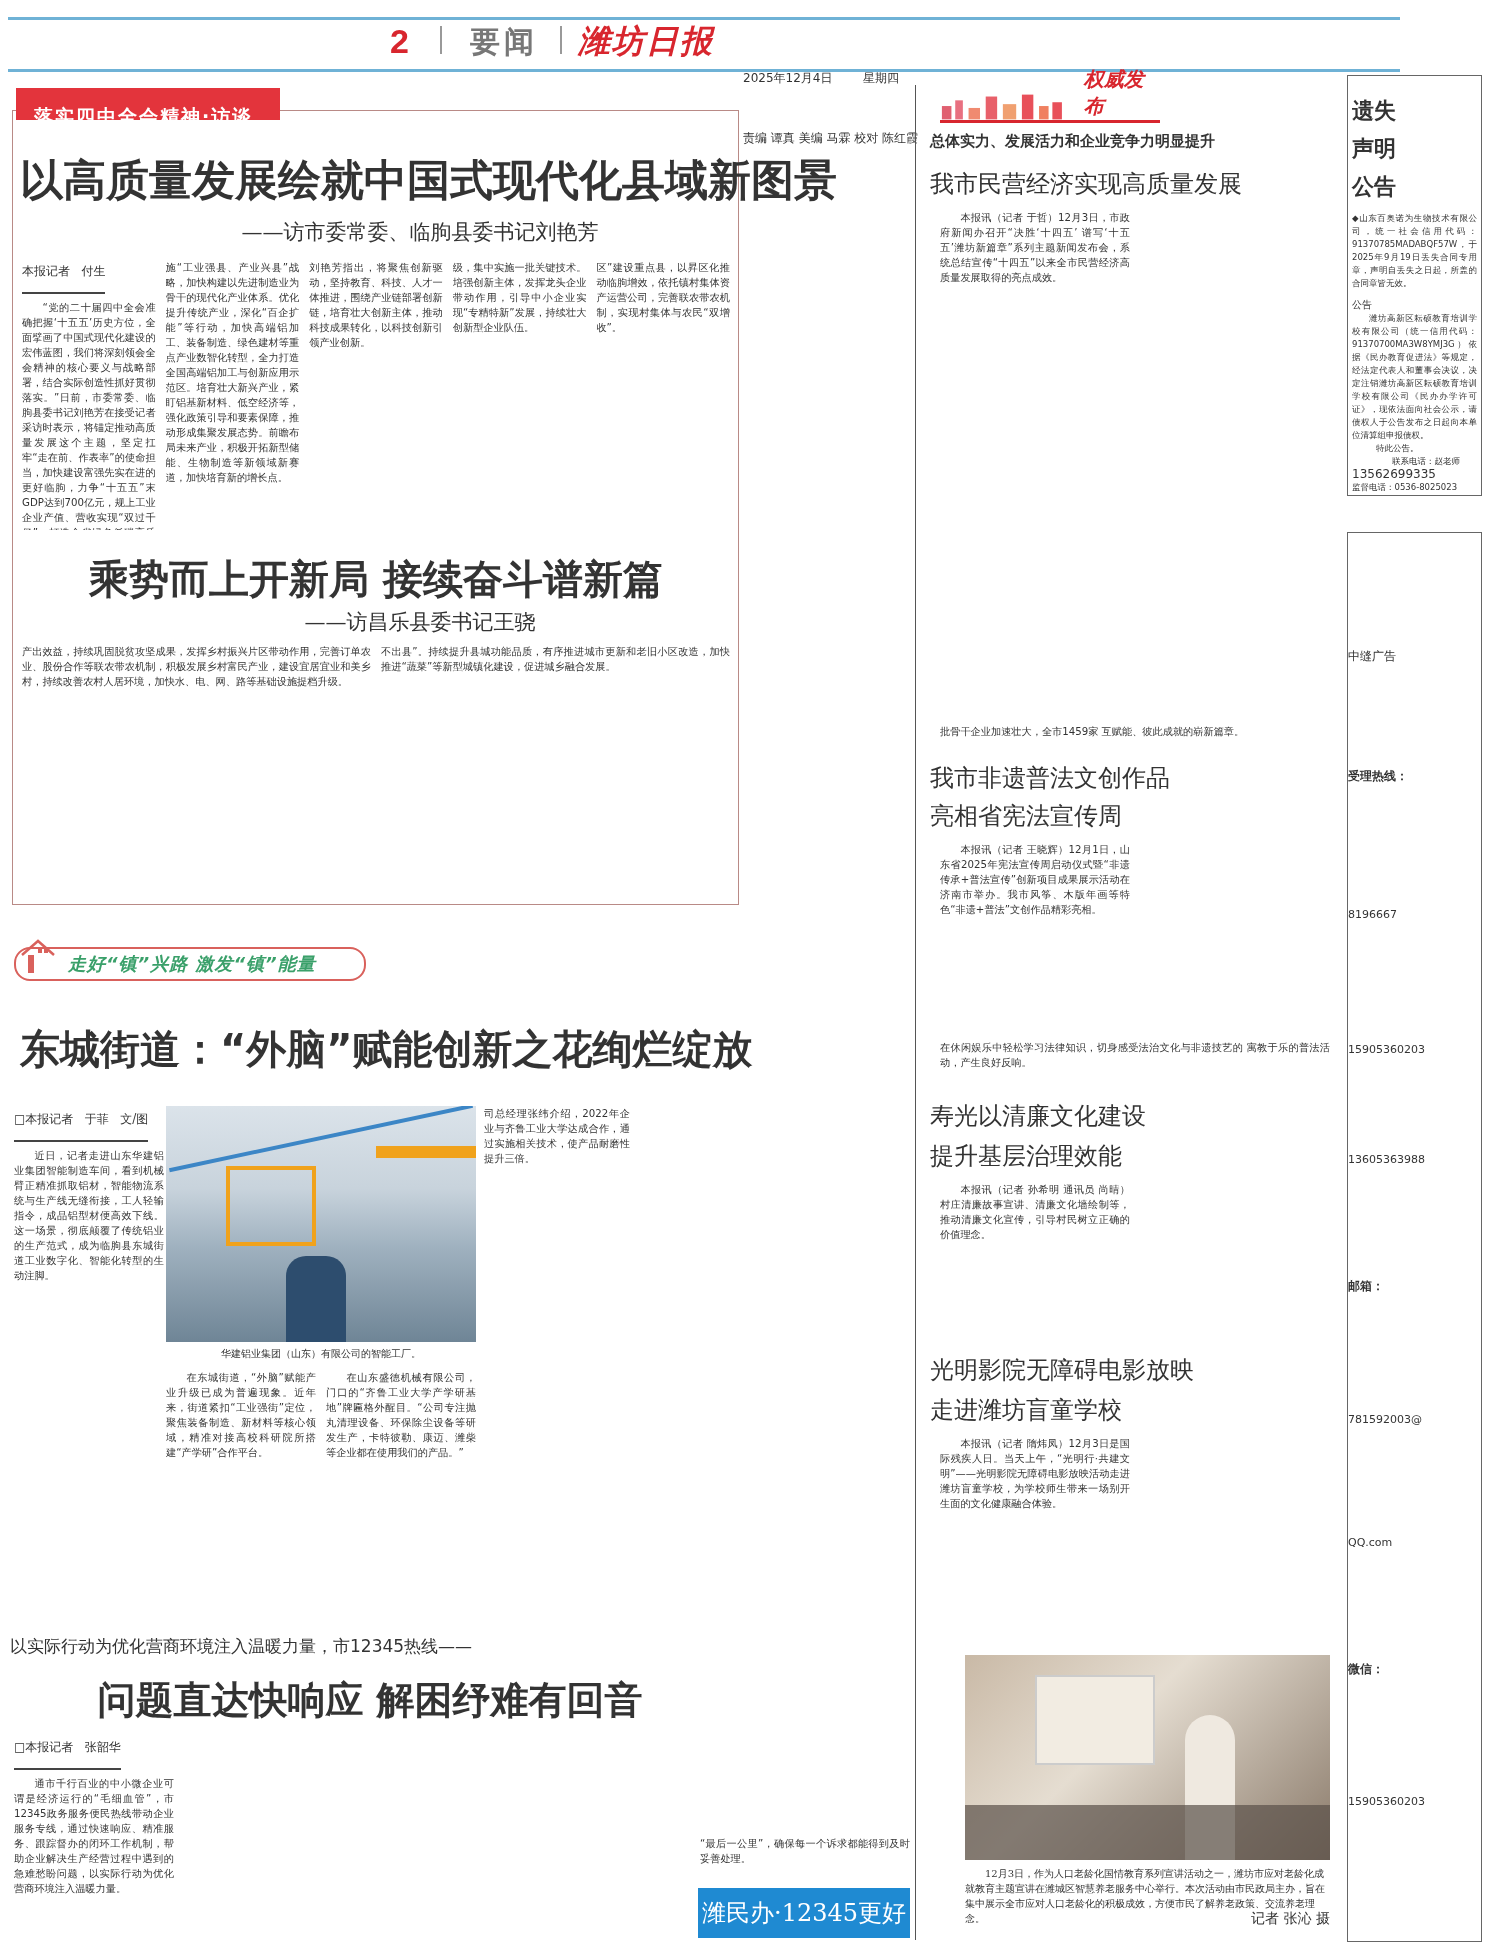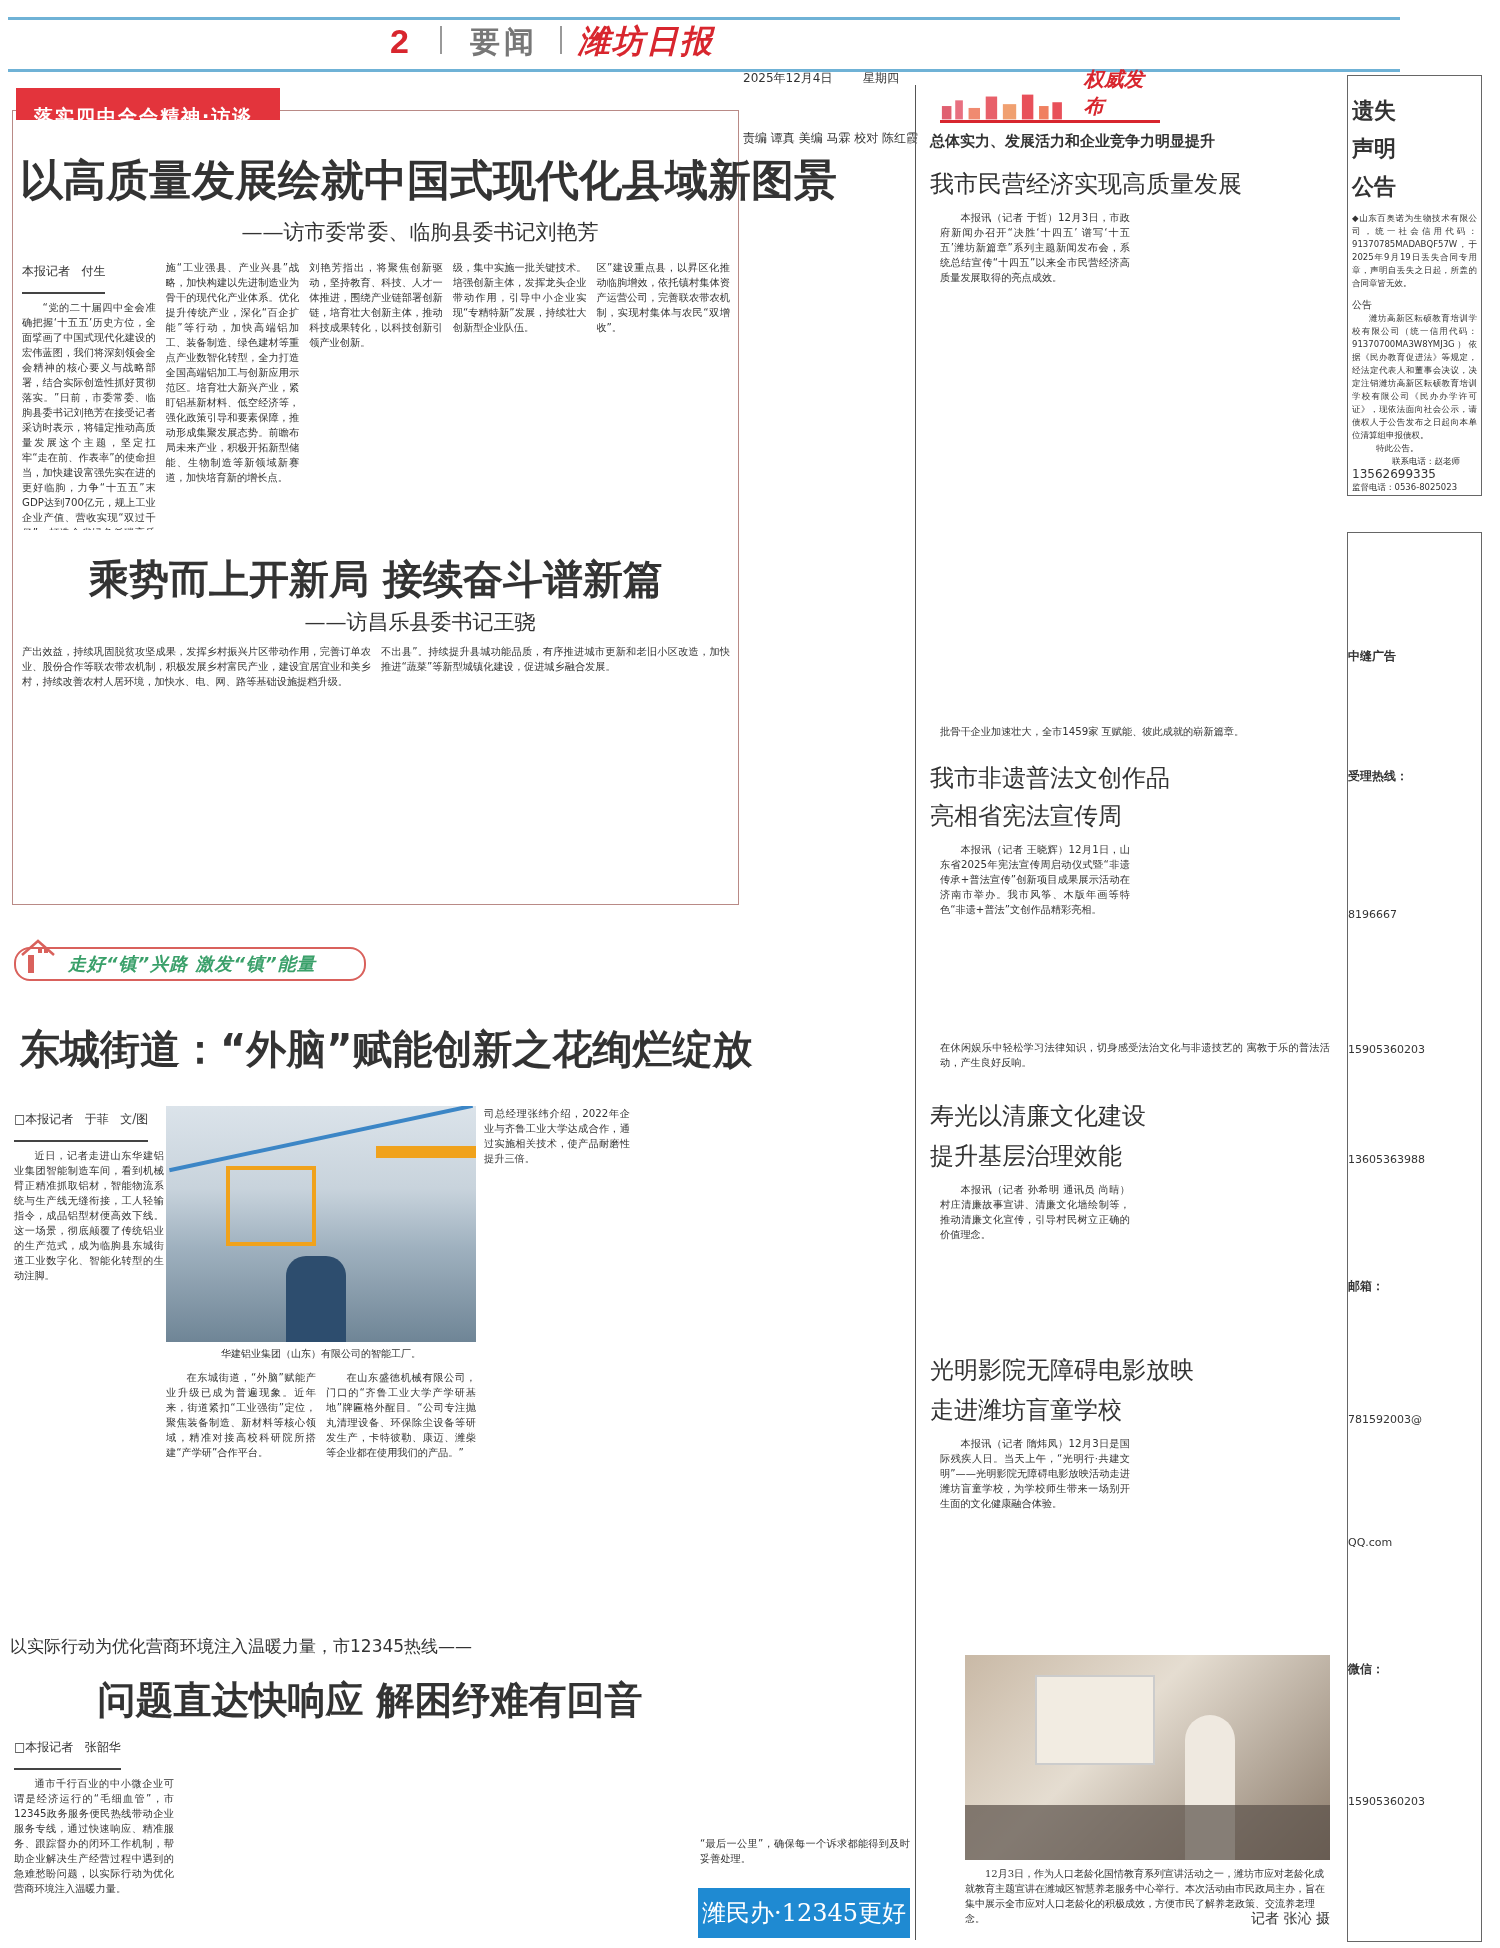--- a/index.html
+++ b/index.html
@@ -174,21 +174,21 @@
   <div class="hd" style="font-size:22px;font-weight:bold;margin-bottom:10px">公告</div>
   <div class="body" style="font-size:8.5px;line-height:13px">◆山东百奥诺为生物技术有限公司，统一社会信用代码：91370785MADABQF57W，于2025年9月19日丢失合同专用章，声明自丢失之日起，所盖的合同章皆无效。</div>
   <div class="hd" style="font-size:10px;margin-top:8px">公告</div>
   <div class="body" style="font-size:8.5px;line-height:13px;text-indent:2em">潍坊高新区耘硕教育培训学校有限公司（统一信用代码：91370700MA3W8YMJ3G）依据《民办教育促进法》等规定，经法定代表人和董事会决议，决定注销潍坊高新区耘硕教育培训学校有限公司《民办办学许可证》，现依法面向社会公示，请债权人于公告发布之日起向本单位清算组申报债权。</div>
   <div class="body" style="font-size:8.5px;line-height:13px;padding-left:24px">特此公告。</div>
   <div class="body" style="font-size:8.5px;line-height:13px;padding-left:40px">联系电话：赵老师</div>
   <div class="body" style="font-size:12px;line-height:13px">13562699335</div>
   <div class="body" style="font-size:8.5px;line-height:13px;text-align:left">监督电话：0536-8025023</div>
 </div>
 <div class="adbox" style="left:1347px;top:532px;width:135px;height:1410px">
-  <div class="hd" style="position:absolute;top:115px;width:133px;font-size:12px;font-weight:bold">中缝广告</div>
+  <div class="hd" style="position:absolute;top:115px;width:133px;font-size:12px;font-weight:normal">中缝广告</div>
   <div class="hd" style="position:absolute;top:235px;width:133px;font-size:12px;font-weight:bold">受理热线：</div>
   <div class="hd" style="position:absolute;top:375px;width:133px;font-size:11px">8196667</div>
   <div class="hd" style="position:absolute;top:510px;width:133px;font-size:11px">15905360203</div>
   <div class="hd" style="position:absolute;top:620px;width:133px;font-size:11px">13605363988</div>
   <div class="hd" style="position:absolute;top:745px;width:133px;font-size:12px;font-weight:bold">邮箱：</div>
   <div class="hd" style="position:absolute;top:880px;width:133px;font-size:11px">781592003@</div>
   <div class="hd" style="position:absolute;top:1003px;width:133px;font-size:11px">QQ.com</div>
   <div class="hd" style="position:absolute;top:1128px;width:133px;font-size:12px;font-weight:bold">微信：</div>
   <div class="hd" style="position:absolute;top:1262px;width:133px;font-size:11px">15905360203</div>
 </div>

